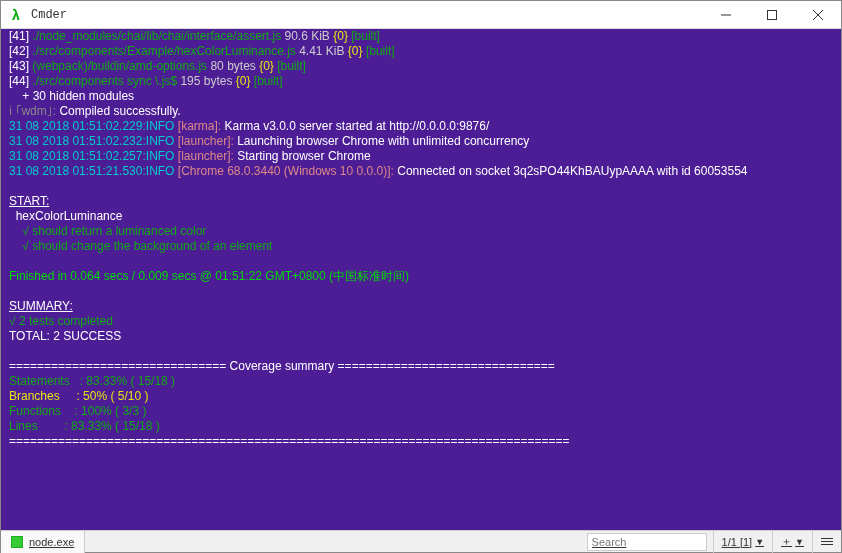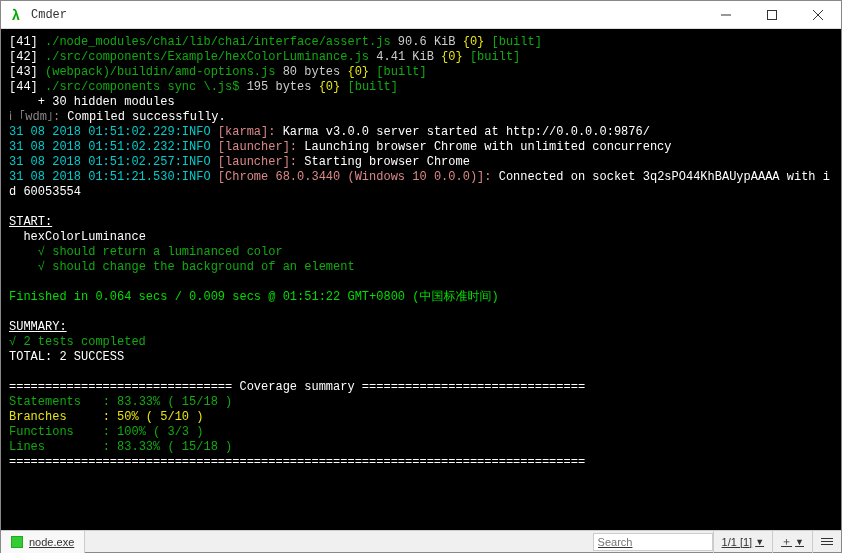--- a/index.html
+++ b/index.html
@@ -3,27 +3,27 @@
 <meta charset="utf-8">
 <style>
 * { margin:0; padding:0; box-sizing:border-box; }
 body { font-family:"Segoe UI",Arial,sans-serif; background:#fff; overflow:hidden; }
 .window { width:842px; height:553px; border:1px solid #888; display:flex; flex-direction:column; background:#fff; }
 .titlebar { height:28px; background:#fff; display:flex; align-items:center; border-bottom:1px solid #ddd; }
 .titlebar .icon { width:18px; height:18px; margin:0 6px; display:flex; align-items:center; justify-content:center; color:#0a0; font-weight:bold; font-size:14px; }
 .titlebar .title { flex:1; font-size:12px; color:#333;font-family:Liberation Mono, monospace; }
 .titlebar .btns { display:flex; }
 .titlebar .btn { width:46px; height:28px; display:flex; align-items:center; justify-content:center; font-size:11px; color:#333; }
-.terminal { flex:1; background:#000000; padding:6px 8px; font-family:Liberation Mono, monospace; font-size:12px; line-height:15px; color:#ccc; overflow:auto; white-space:pre-wrap; word-break:break-all; }
+.terminal { flex:1; background:#4c1d95; padding:0 8px; font-family:Liberation Sans, sans-serif; font-size:12px; line-height:15px; color:#ccc; overflow:auto; white-space:pre-wrap; word-break:break-all; }
 .u { text-decoration:underline; }
 .statusbar { height:22px; background:#f0f0f0; display:flex; align-items:center; font-size:11px; color:#333; border-top:1px solid #ccc;text-decoration:underline; }
 .tab { display:flex; align-items:center; height:22px; padding:0 10px; border-right:1px solid #ccc; background:#f8f8f8; gap:6px; }
 .tab .tabicon { width:12px; height:12px; background:#3c3; border:1px solid #2a2; }
 .filler { flex:1; }
-.search { border:1px solid #ccc; background:#fff; height:18px; padding:1px 4px; font-size:11px; color:#888; width:120px; }
+.search { border:1px solid #ccc; background:#fff; height:18px; margin-right:6px; padding:1px 4px; font-size:11px; color:#888; width:120px; }
 .status-ctl { padding:0 8px; border-left:1px solid #ccc; height:22px; display:flex; align-items:center; gap:3px; }
 .white{color:#fff}.yellow{color:#e5e510}.green{color:#1a1}.brightgreen{color:#0d0}.cyan{color:#0cc}.orange{color:#d88}.dim{color:#888}
 .hamb{display:inline-flex;flex-direction:column;gap:2px}.hamb span{display:block;width:12px;height:1px;background:#333}
 .down-caret{font-size:9px}
 </style>
 </head>
 <body>
 
 <div class="window">
   <div class="titlebar">

